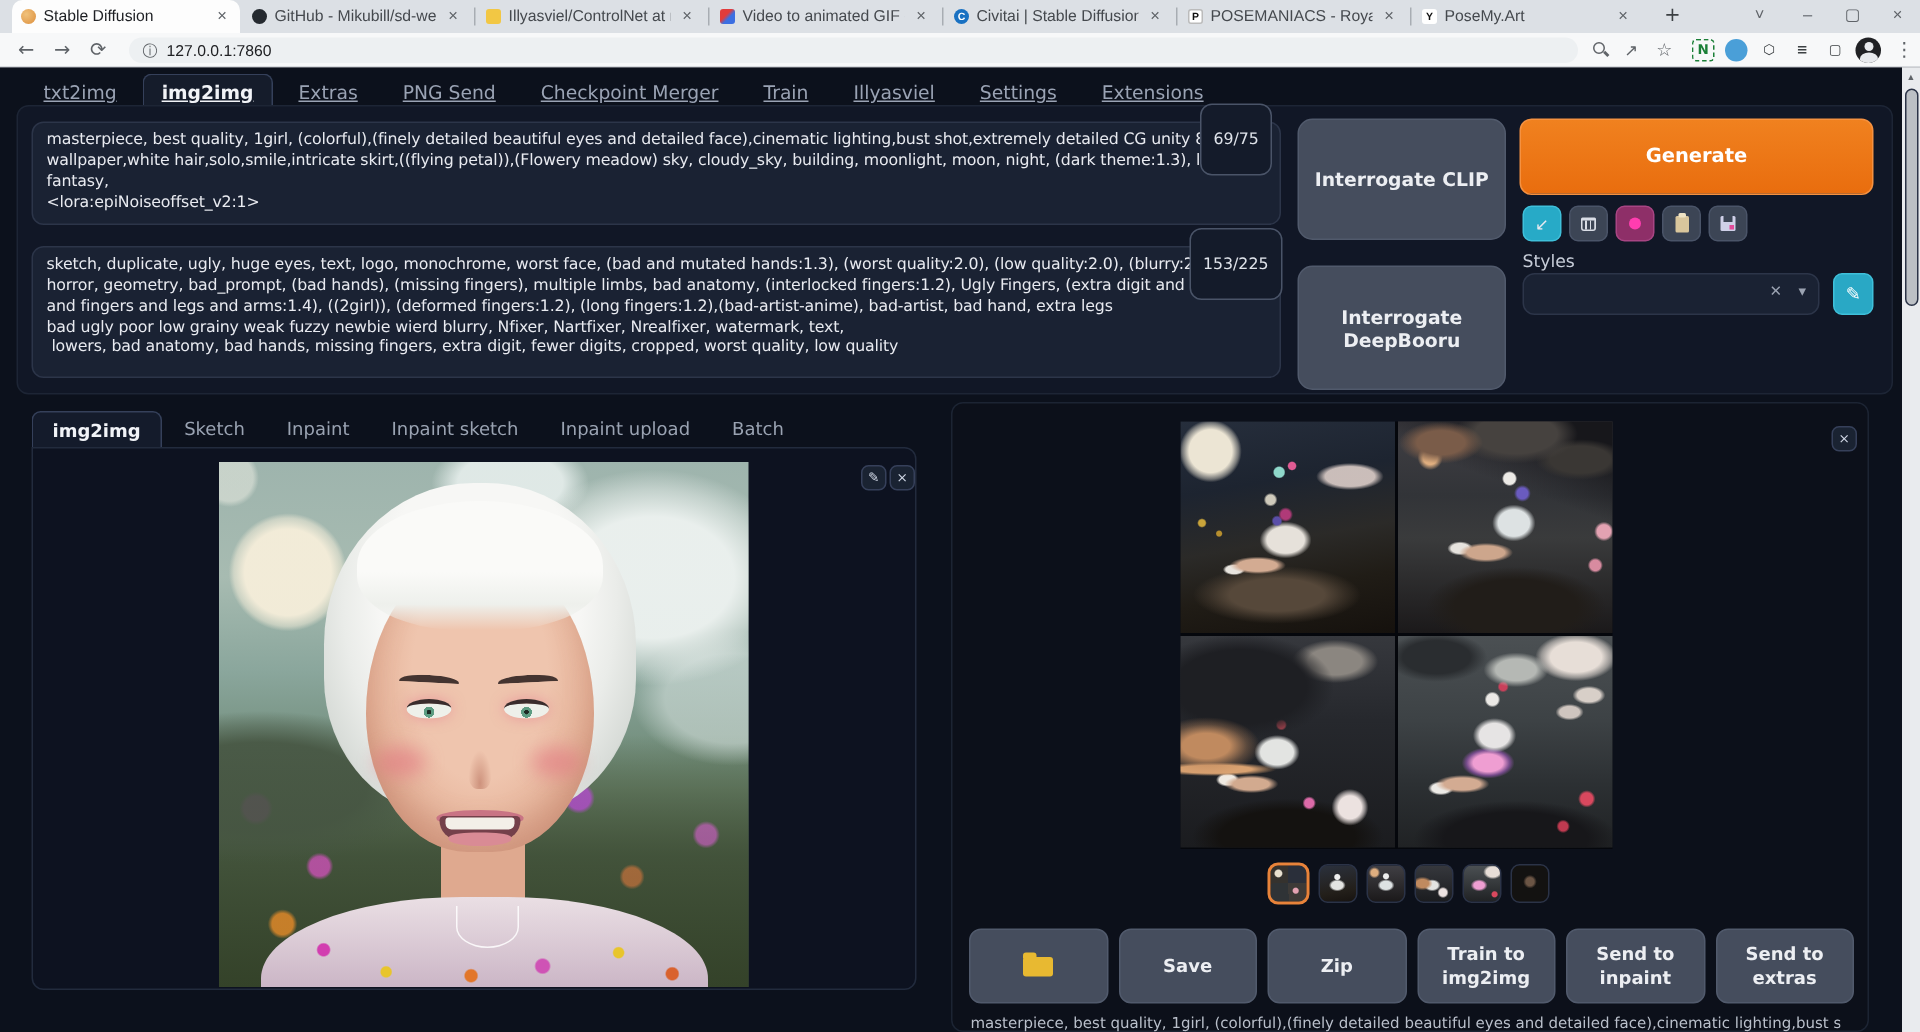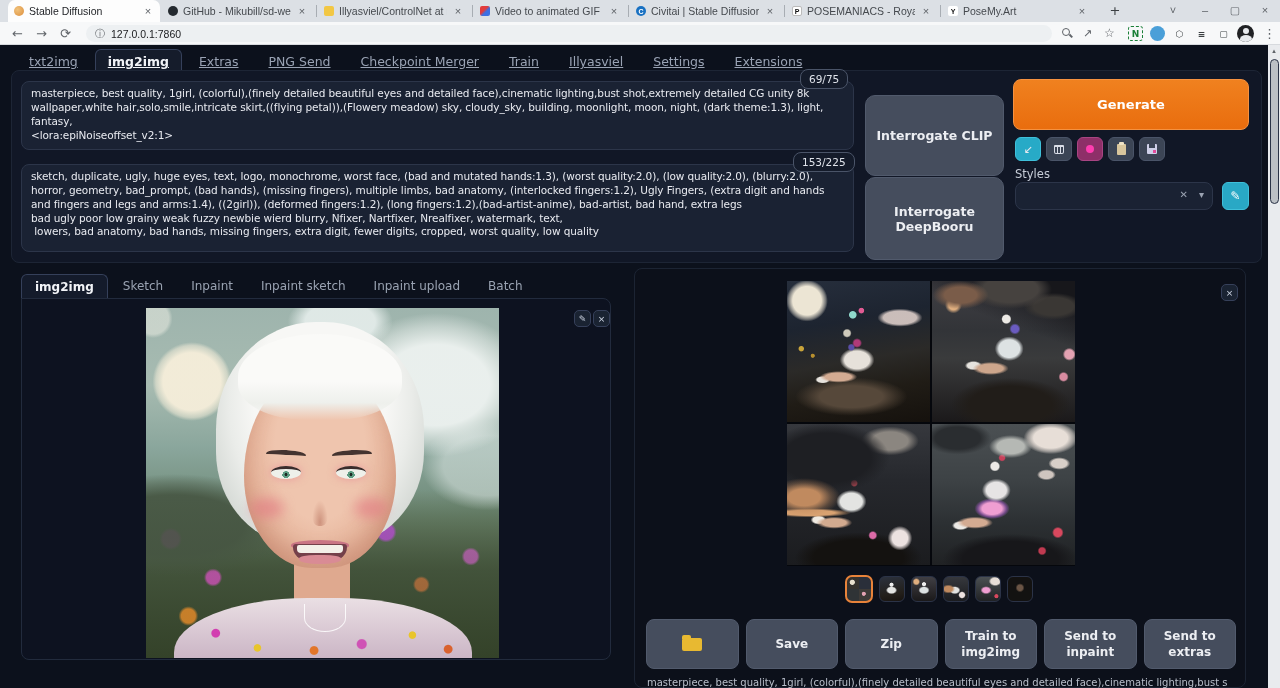--- a/index.html
+++ b/index.html
@@ -52,27 +52,27 @@
   #navtabs { position:absolute; left:16px; top:4px; display:flex; gap:4px; font-size:12.5px; }
   .navtab { padding:4px 12px 5px; color:#9aa3b4; border:1px solid transparent; cursor:pointer;text-decoration:underline; }
   .navtab.active { color:#f1f3f7; background:#151c2b; border:1px solid #35405a; border-bottom-color:#151c2b; border-radius:6px 6px 0 0; font-weight:bold; }
   #toppanel { position:absolute; left:11px; top:25px; width:1251px; height:193px; background:#111726; border:1px solid #1d2535; border-radius:8px; }
   .prompt-box { position:absolute; left:9px; width:833px; background:#1a2233; border:1px solid #2c3549; border-radius:8px;
                 color:#e8eaf0; font-family:"DejaVu Sans",sans-serif; font-size:10.5px; line-height:1.32; padding:5px 9px;
                 resize:none; overflow:hidden; letter-spacing:-0.1px; }
   #pospro { top:10px; height:69px; }
   #negpro { top:93px; height:88px; }
   .counter { position:absolute; font-size:10.5px; color:#dfe3ea; background:#141b2a; border:1px solid #4a5468;
-             border-radius:8px; padding:3px 8px; }
+             border-radius:8px; padding:17px 8px; }
   #cnt1 { left:788px; top:-2px; }
   #cnt2 { left:781px; top:81px; }
   .gray-btn { background:#454d5d; border:1px solid #515a6c; border-radius:10px; color:#eceef2; font-weight:bold;
               display:flex; align-items:center; justify-content:center; text-align:center; cursor:pointer;
               font-family:"DejaVu Sans",sans-serif; }
-  #int-clip { position:absolute; left:853px; top:24px; width:139px; height:81px; font-size:12.5px; }
+  #int-clip { position:absolute; left:853px; top:8px; width:139px; height:81px; font-size:12.5px; }
   #int-deep { position:absolute; left:853px; top:106px; width:139px; height:83px; font-size:12.5px; padding:0 28px; }
   #generate { position:absolute; left:1001px; top:8px; width:236px; height:51px; border-radius:8px;
               background:linear-gradient(180deg,#f0811f,#e96d0e); border:1px solid #f59140; color:#fff;
               font-weight:bold; font-size:13px; display:flex; align-items:center; justify-content:center; cursor:pointer; }
   .mini-btn { position:absolute; top:66px; width:26px; height:24px; border-radius:6px; background:#3c4555; border:1px solid #4a5468;
               display:flex; align-items:center; justify-content:center; cursor:pointer; font-size:11px; color:#e8eaf0; }
   #mb1 { left:1003px; background:#27aac7; border-color:#3fc0da; }
   #mb3 { left:1065px; background:#8e2f68; border-color:#a84583; }
   .trash-ic { width:10px; height:9px; border:1px solid #d9dde6; border-top:2px solid #d9dde6; border-radius:1px 1px 2px 2px;
               background:repeating-linear-gradient(90deg, transparent 0 2px, #d9dde6 2px 3px); }

